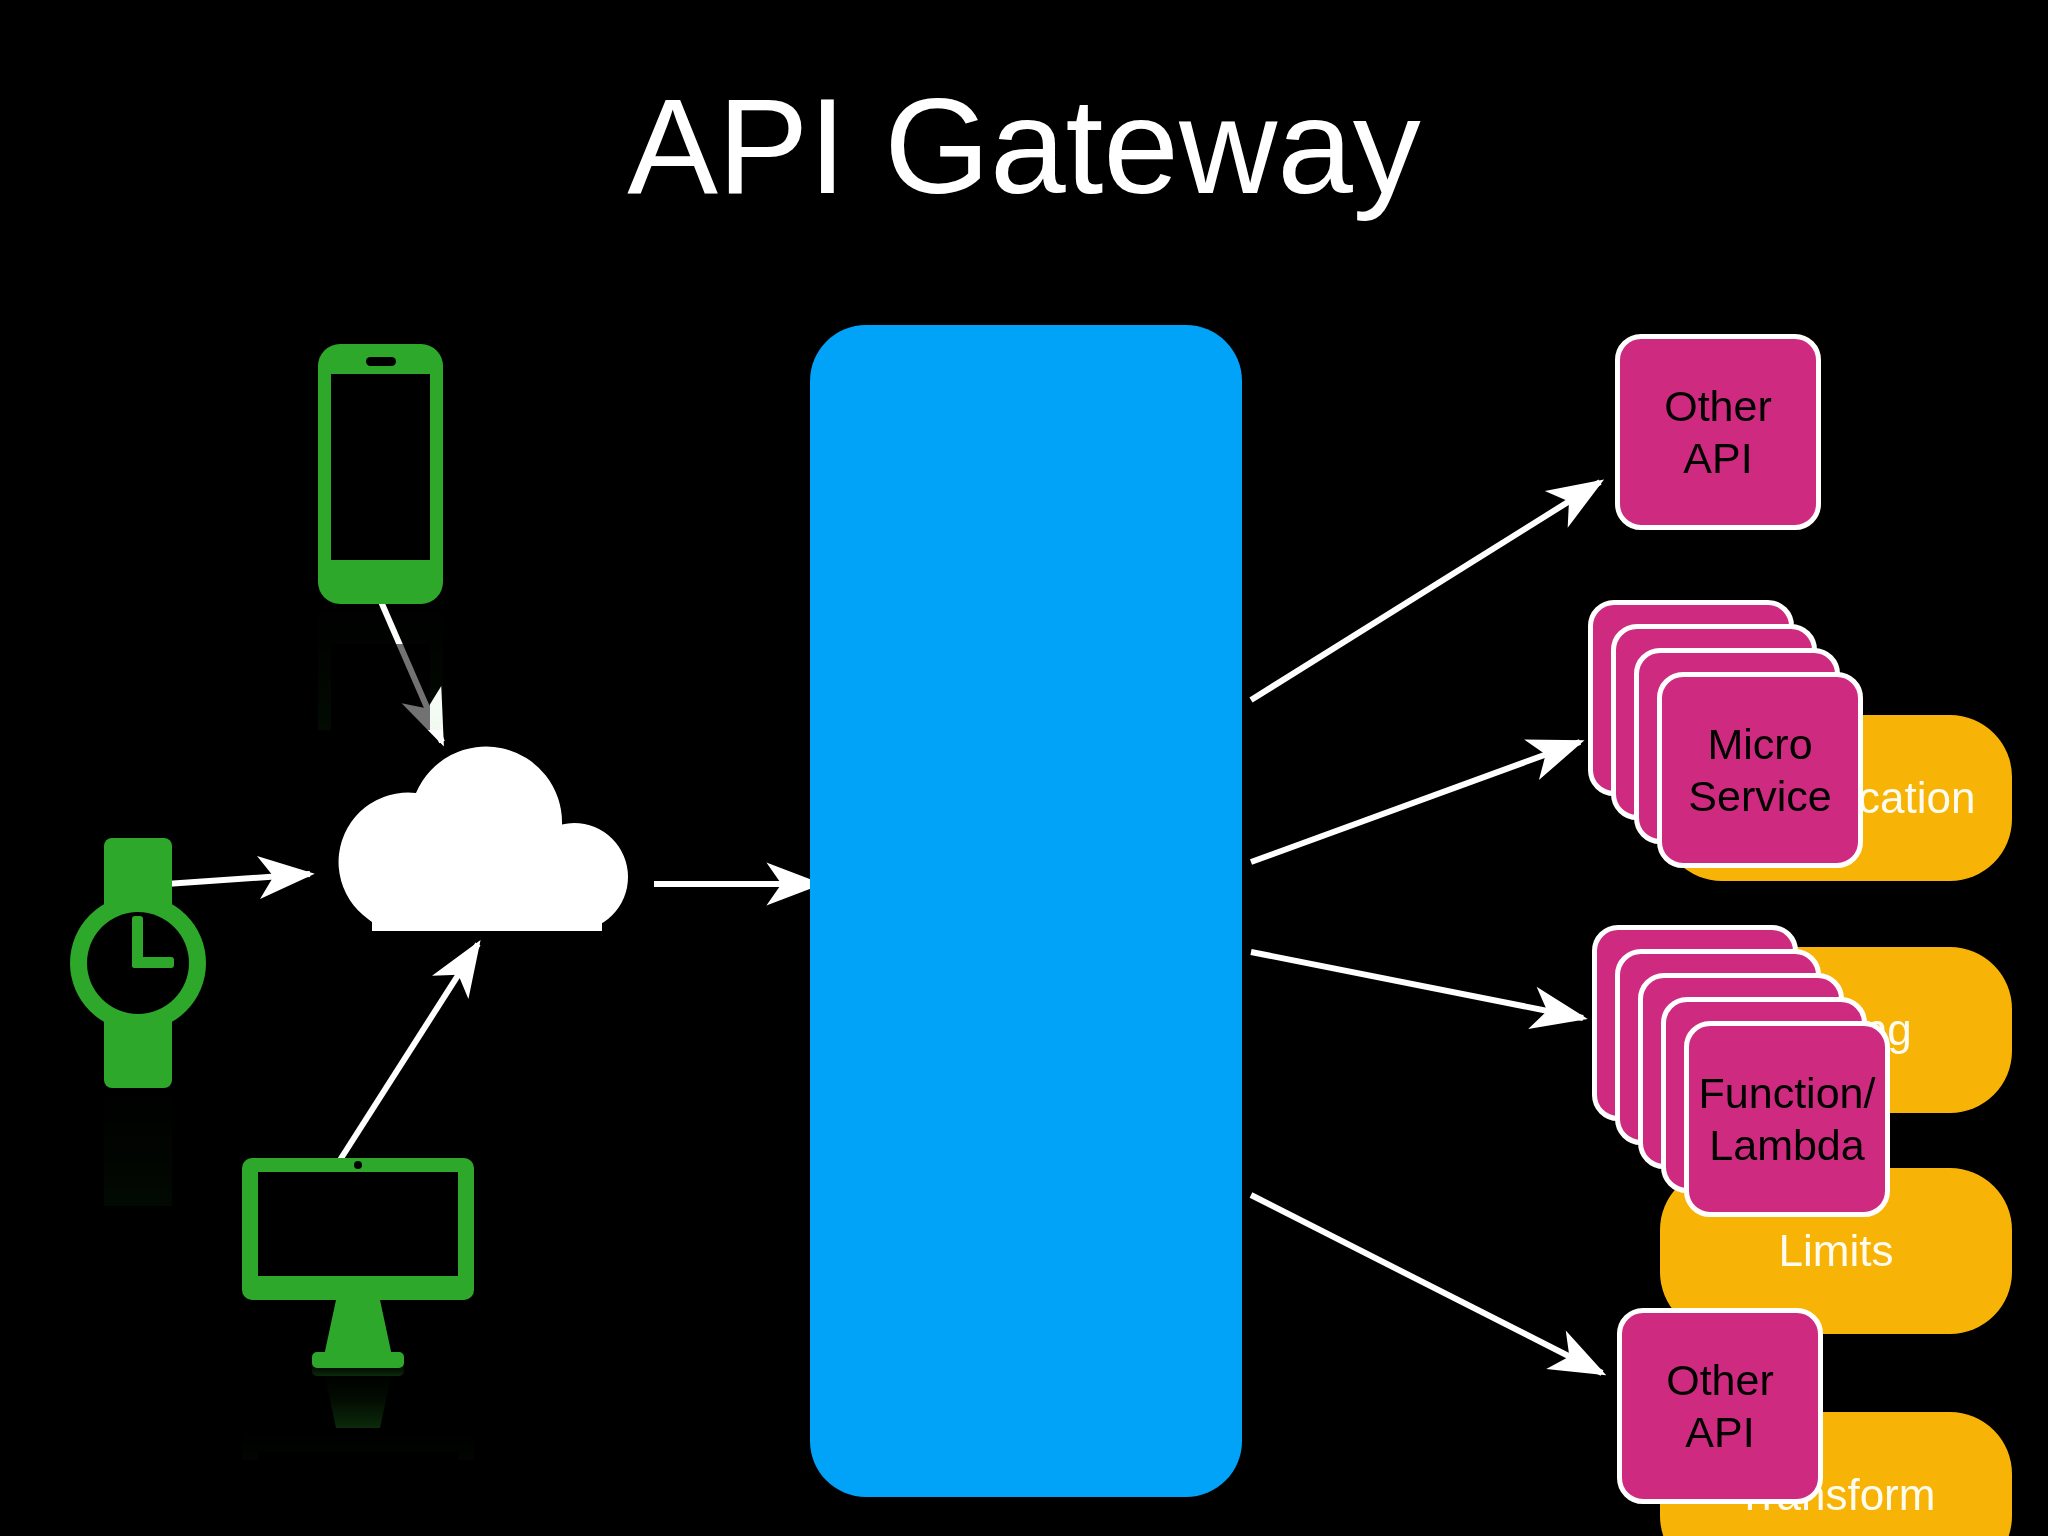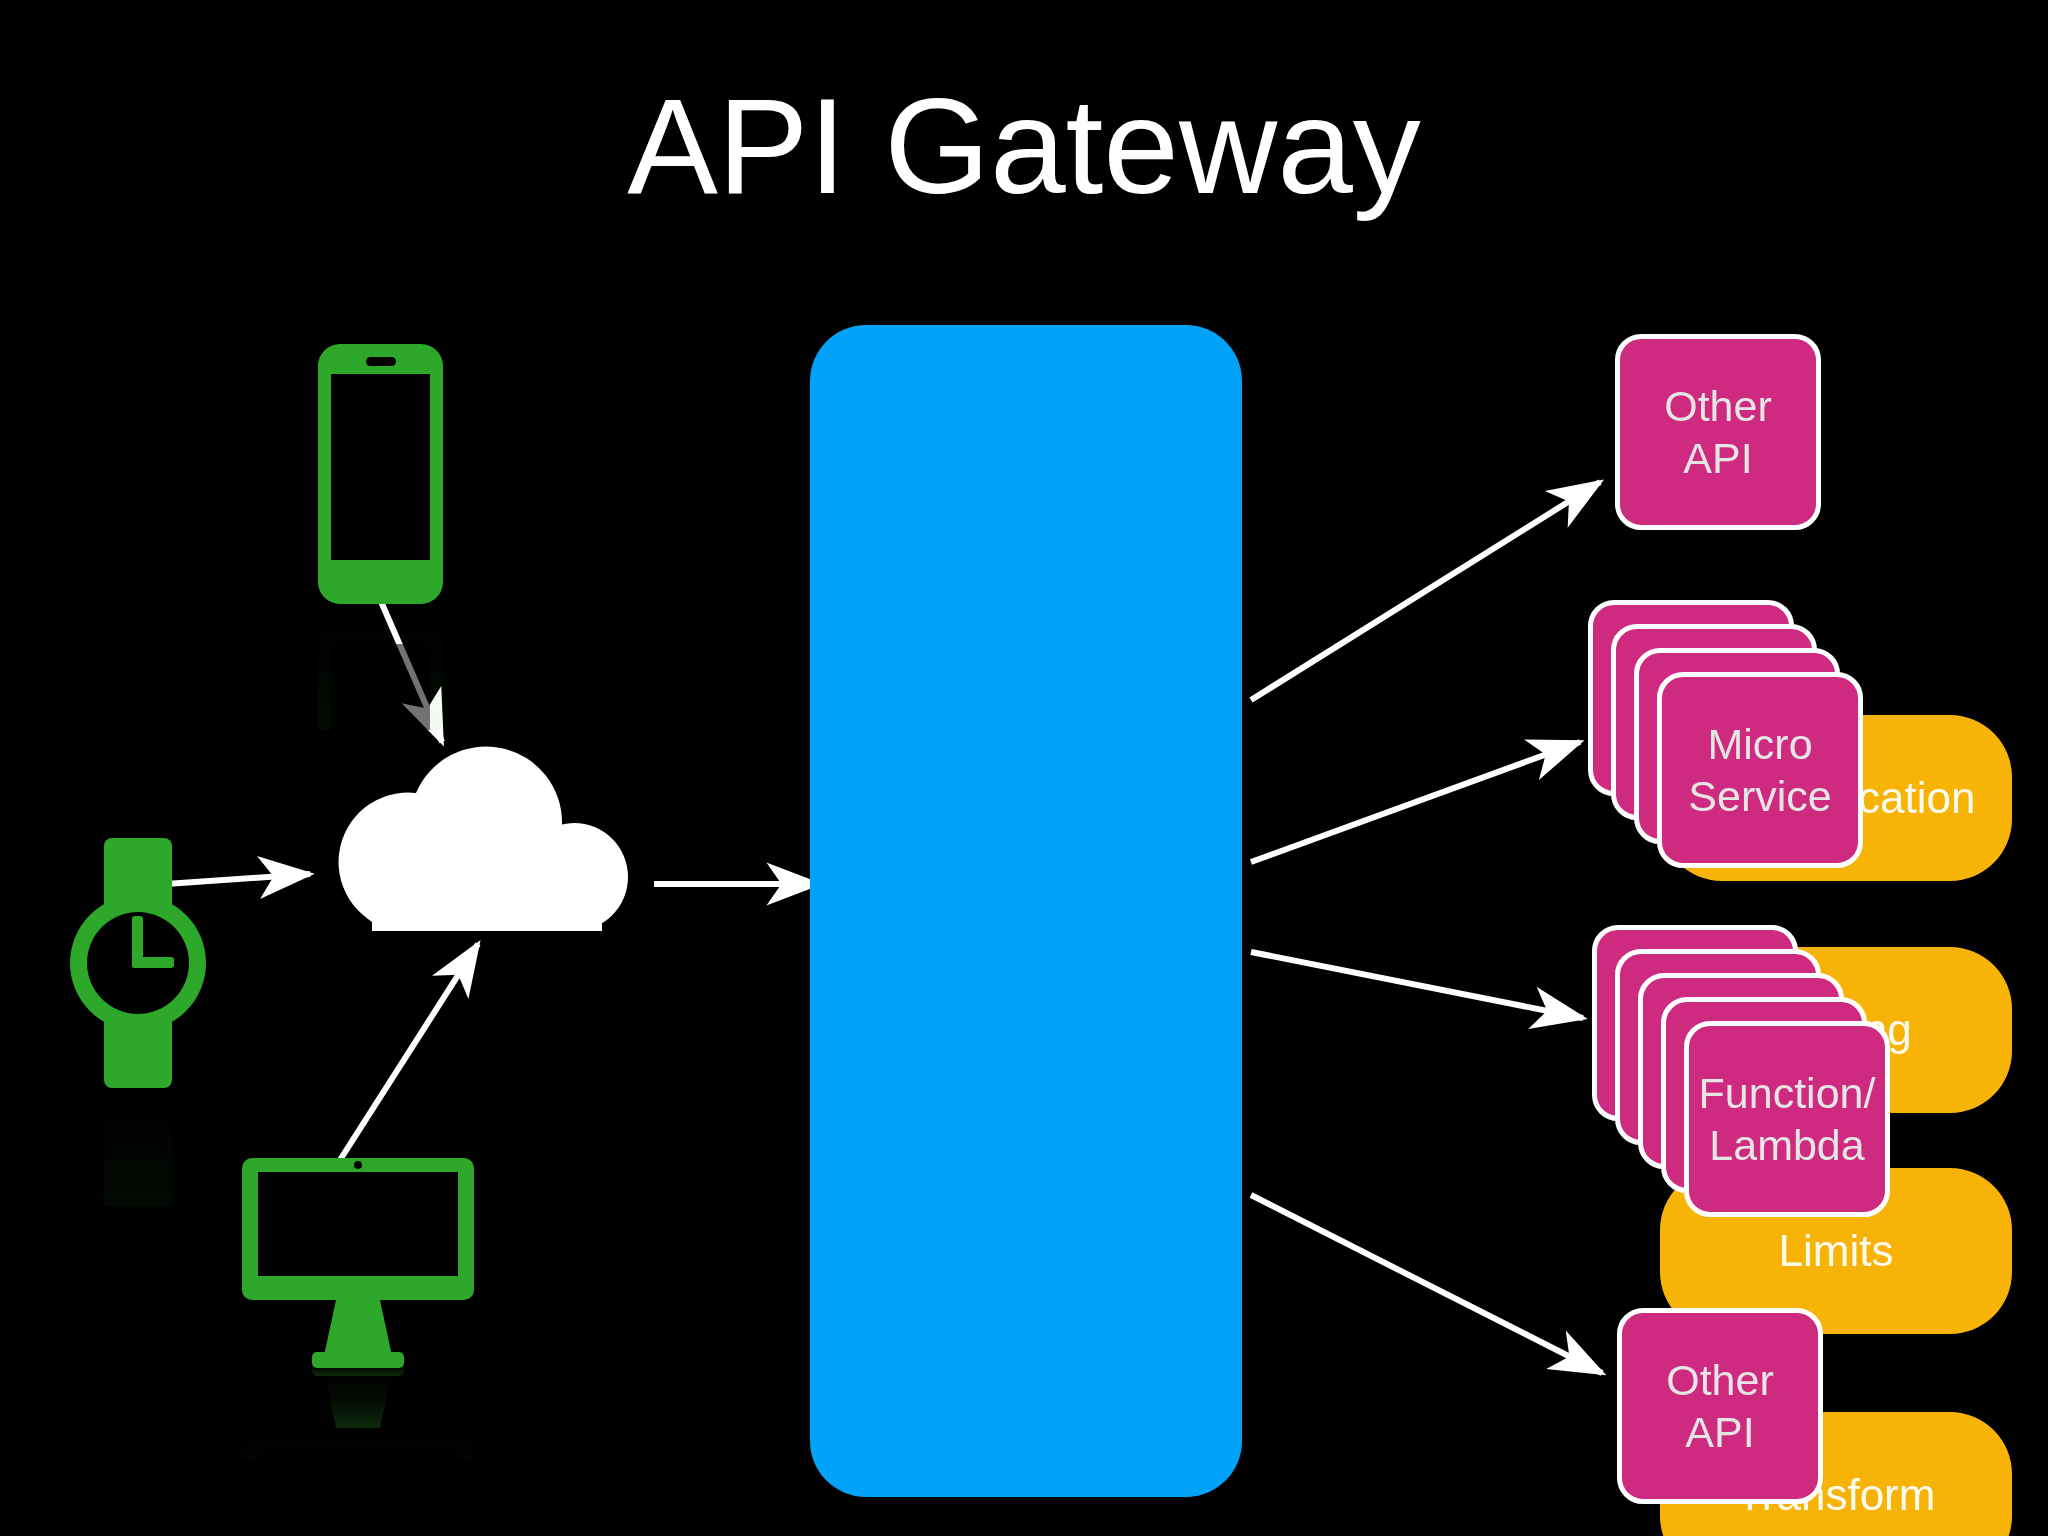--- a/index.html
+++ b/index.html
@@ -88,21 +88,21 @@
     border: 5px solid #FFFFFF;
     border-radius: 26px;
     box-sizing: border-box;
   }
   .card-top {
     display: flex;
     align-items: center;
     justify-content: center;
   }
   .card-label {
-    color: #e5e5e5;
+    color: #000000;
     font-size: 43px;
     line-height: 1.22;
     text-align: center;
     white-space: pre-line;
   }
 
   
   #backend-other-api-top { left: 1615px; top: 334px; width: 206px; height: 196px; }
   #backend-other-api-top .card { left: 0; top: 0; width: 206px; height: 196px; }
 

